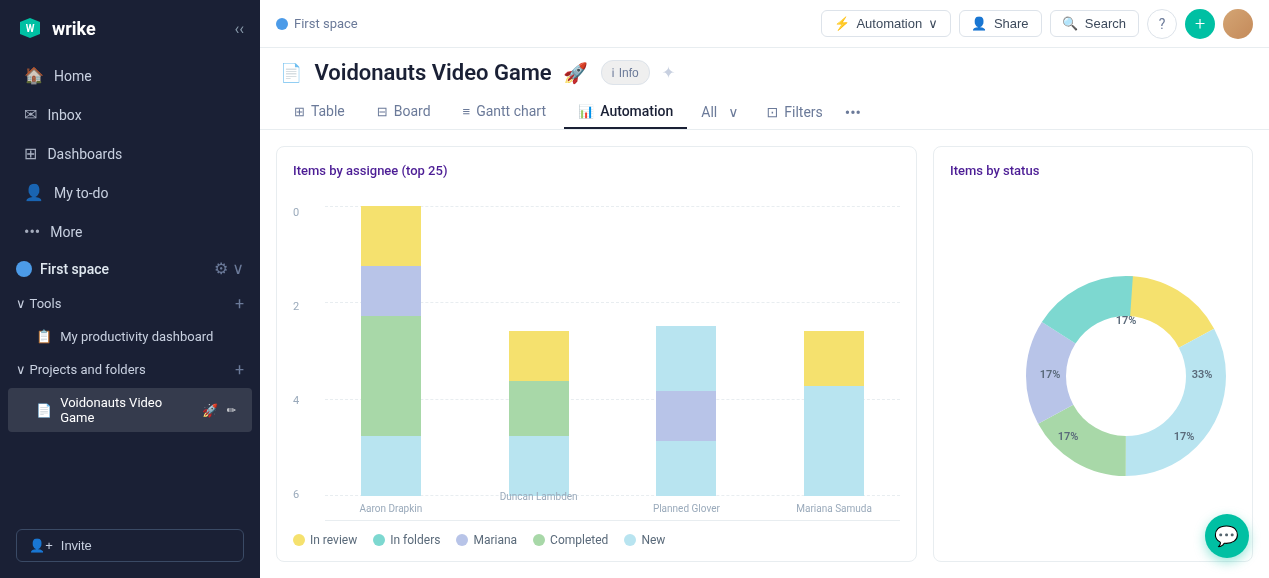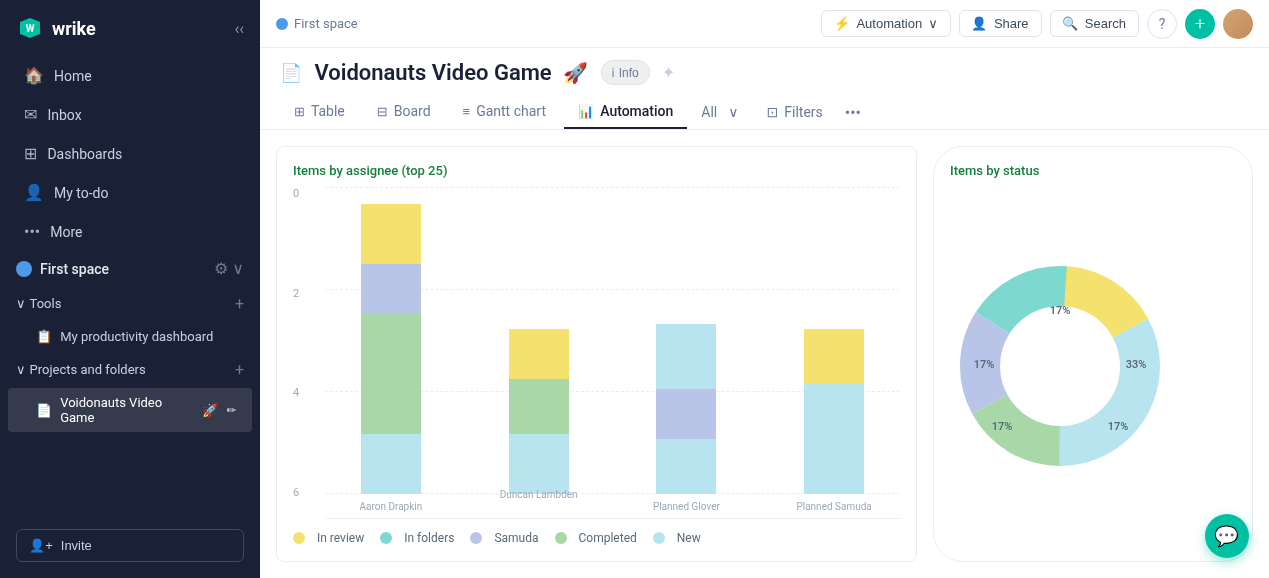--- a/index.html
+++ b/index.html
@@ -53,34 +53,34 @@
     .tab-icon { font-size: 13px; }
     .all-dropdown { display: flex; align-items: center; gap: 11px; padding: 6px 10px; font-size: 14px; color: #6b7a99; cursor: pointer; }
     .filters-btn { display: flex; align-items: center; gap: 6px; padding: 6px 10px; font-size: 14px; color: #6b7a99; cursor: pointer; margin-left: 4px; }
     .more-btn { color: #6b7a99; cursor: pointer; padding: 6px 8px; font-size: 16px; }
 
     
     .analytics-area { display: flex; flex: 1; gap: 0; overflow: hidden; padding: 16px; gap: 16px; }
 
     
     .chart-panel { background: #fff; border: 1px solid #e8edf0; border-radius: 8px; padding: 16px; flex: 1; display: flex; flex-direction: column; }
-    .chart-panel.right { flex: 0 0 320px; border-radius: 30px; }
-    .chart-title { font-size: 13px; color: #15803d; margin-bottom: 9px; font-weight: 500; }
+    .chart-panel.right { flex: 0 0 320px; }
+    .chart-title { font-size: 13px; color: #4c1d95; margin-bottom: 28px; font-weight: 500; }
 
     
     .bar-chart-container { flex: 1; display: flex; flex-direction: column; }
     .y-axis { display: flex; flex-direction: column-reverse; justify-content: space-between; width: 24px; flex-shrink: 0; font-size: 11px; color: #9aaabb; padding-bottom: 20px; }
 
     
     .legend { display: flex; align-items: center; gap: 16px; margin-top: 12px; flex-wrap: wrap; }
-    .legend-item { display: flex; align-items: center; gap: 12px; font-size: 12px; color: #5a6a7a; }
+    .legend-item { display: flex; align-items: center; gap: 5px; font-size: 12px; color: #5a6a7a; }
     .legend-dot { width: 12px; height: 12px; border-radius: 50%; }
 
     
-    .donut-container { flex: 1; display: flex; align-items: center; justify-content: flex-start; position: relative; }
+    .donut-container { flex: 1; display: flex; align-items: center; justify-content: flex-end; position: relative; }
     .donut-svg { width: 220px; height: 220px; }
 
     
     .chat-bubble { position: fixed; bottom: 20px; right: 20px; width: 44px; height: 44px; background: #00c0a3; border-radius: 50%; display: flex; align-items: center; justify-content: center; cursor: pointer; color: #fff; font-size: 20px; box-shadow: 0 4px 12px rgba(0,192,163,0.4); }
   </style>
 </head>
 <body>
 
 <div class="sidebar">
   <div class="sidebar-header">
@@ -268,37 +268,37 @@
             <div style="display:flex;flex-direction:column-reverse;align-items:center;flex:1;position:relative;z-index:1;">
               <div style="width:60px;height:55px;background:#b8e4f0;"></div>
               <div style="width:60px;height:50px;background:#b8c4e8;"></div>
               <div style="width:60px;height:65px;background:#b8e4f0;"></div>
               <div style="position:absolute;bottom:0;font-size:10px;color:#9aaabb;text-align:center;width:100%;transform:translateY(18px);">Planned Glover</div>
             </div>
 
             <div style="display:flex;flex-direction:column-reverse;align-items:center;flex:1;position:relative;z-index:1;">
               <div style="width:60px;height:110px;background:#b8e4f0;"></div>
               <div style="width:60px;height:55px;background:#f5e16e;"></div>
-              <div style="position:absolute;bottom:0;font-size:10px;color:#9aaabb;text-align:center;width:100%;transform:translateY(18px);">Planned Samuda</div>
+              <div style="position:absolute;bottom:0;font-size:10px;color:#9aaabb;text-align:center;width:100%;transform:translateY(18px);">Mariana Samuda</div>
             </div>
           </div>
         </div>
 
         <div class="legend">
           <div class="legend-item">
             <div class="legend-dot" style="background:#f5e16e;"></div>
             <span>In review</span>
           </div>
           <div class="legend-item">
             <div class="legend-dot" style="background:#7dd8d0;"></div>
             <span>In folders</span>
           </div>
           <div class="legend-item">
             <div class="legend-dot" style="background:#b8c4e8;"></div>
-            <span>Samuda</span>
+            <span>Mariana</span>
           </div>
           <div class="legend-item">
             <div class="legend-dot" style="background:#a8d8a8;"></div>
             <span>Completed</span>
           </div>
           <div class="legend-item">
             <div class="legend-dot" style="background:#b8e4f0;"></div>
             <span>New</span>
           </div>
         </div>

